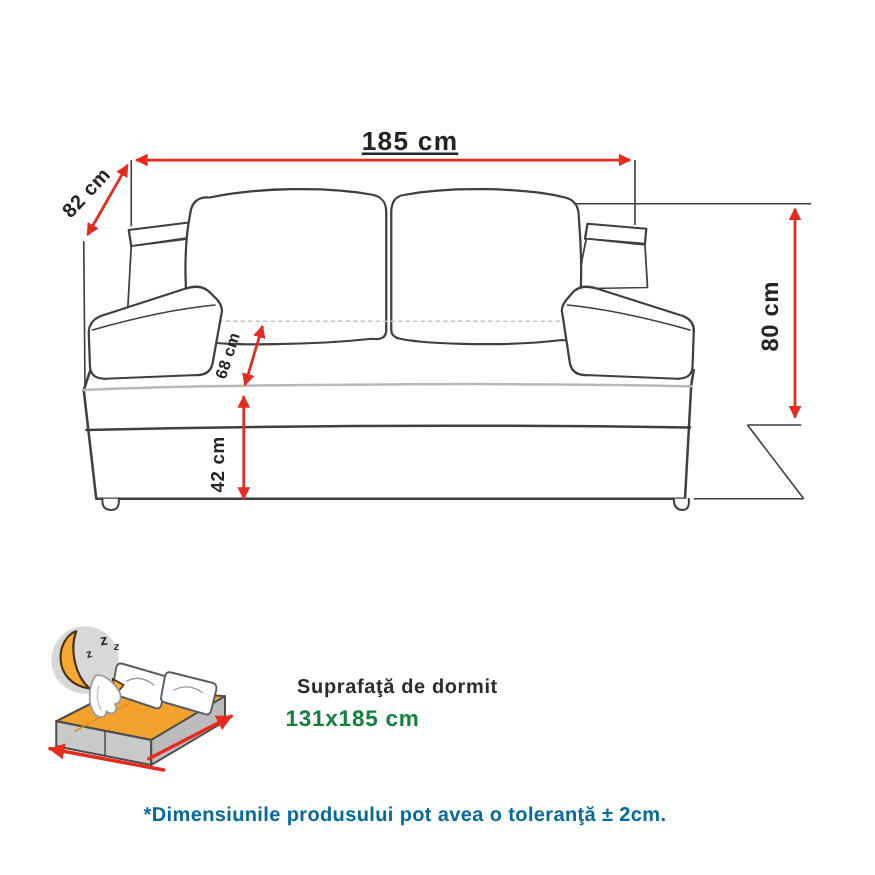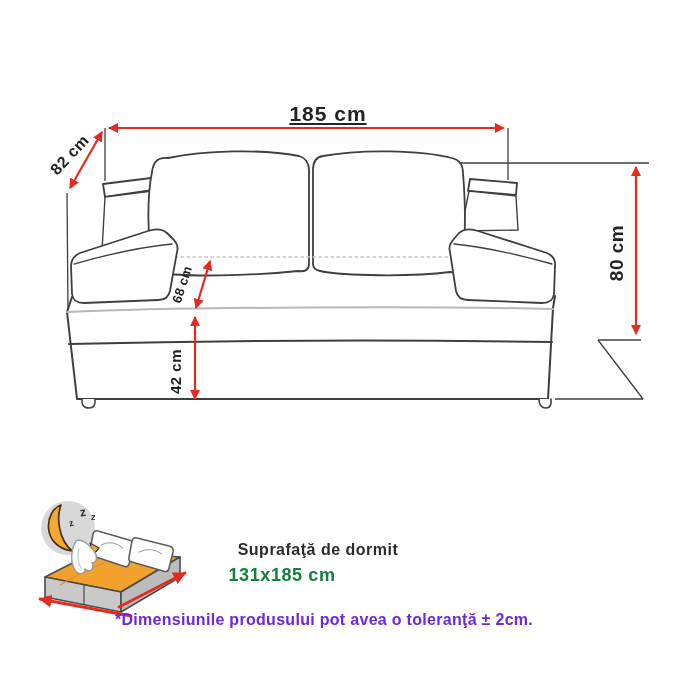--- a/index.html
+++ b/index.html
@@ -16,21 +16,21 @@
   .dim-82{left:20px;top:146px;width:100px;font-size:16px;transform:rotate(-47deg);}
   .dim-80{left:567px;top:242px;width:100px;font-size:19px;transform:rotate(-90deg);}
   .dim-68{left:132px;top:277px;width:100px;font-size:13px;transform:rotate(-72deg);letter-spacing:.2px;}
   .dim-42{left:125px;top:363px;width:100px;font-size:15px;transform:rotate(-90deg);}
   .zz{position:absolute;font-weight:700;color:#2a2a2a;}
   .z1{left:80px;top:505px;font-size:12px;transform:rotate(-8deg);}
   .z2{left:69px;top:518px;font-size:9px;transform:rotate(-14deg);}
   .z3{left:91px;top:512px;font-size:9px;transform:rotate(5deg);}
   .sleep-title{left:196px;top:541px;width:172px;font-size:16px;color:#2b2b2b;margin-left:36px;}
   .sleep-size{left:196px;top:565px;width:172px;font-size:18px;color:#15803d;letter-spacing:.6px;}
-  .footnote{left:0;top:611px;width:648px;font-size:16px;color:#6d28d9;letter-spacing:.3px;}
+  .footnote{left:0;top:644px;width:648px;font-size:16px;color:#0369a1;letter-spacing:.3px;}
 </style>
 </head>
 <body>
 
 <div id="stage">
 
   <svg width="700" height="700" viewBox="0 0 700 700">
     <defs>
       <marker id="arr" viewBox="0 0 10 10" refX="9" refY="5" markerWidth="4.6" markerHeight="4.6" orient="auto-start-reverse">
         <path d="M0,0 L10,5 L0,10 Z" fill="#e62b1e"></path>

